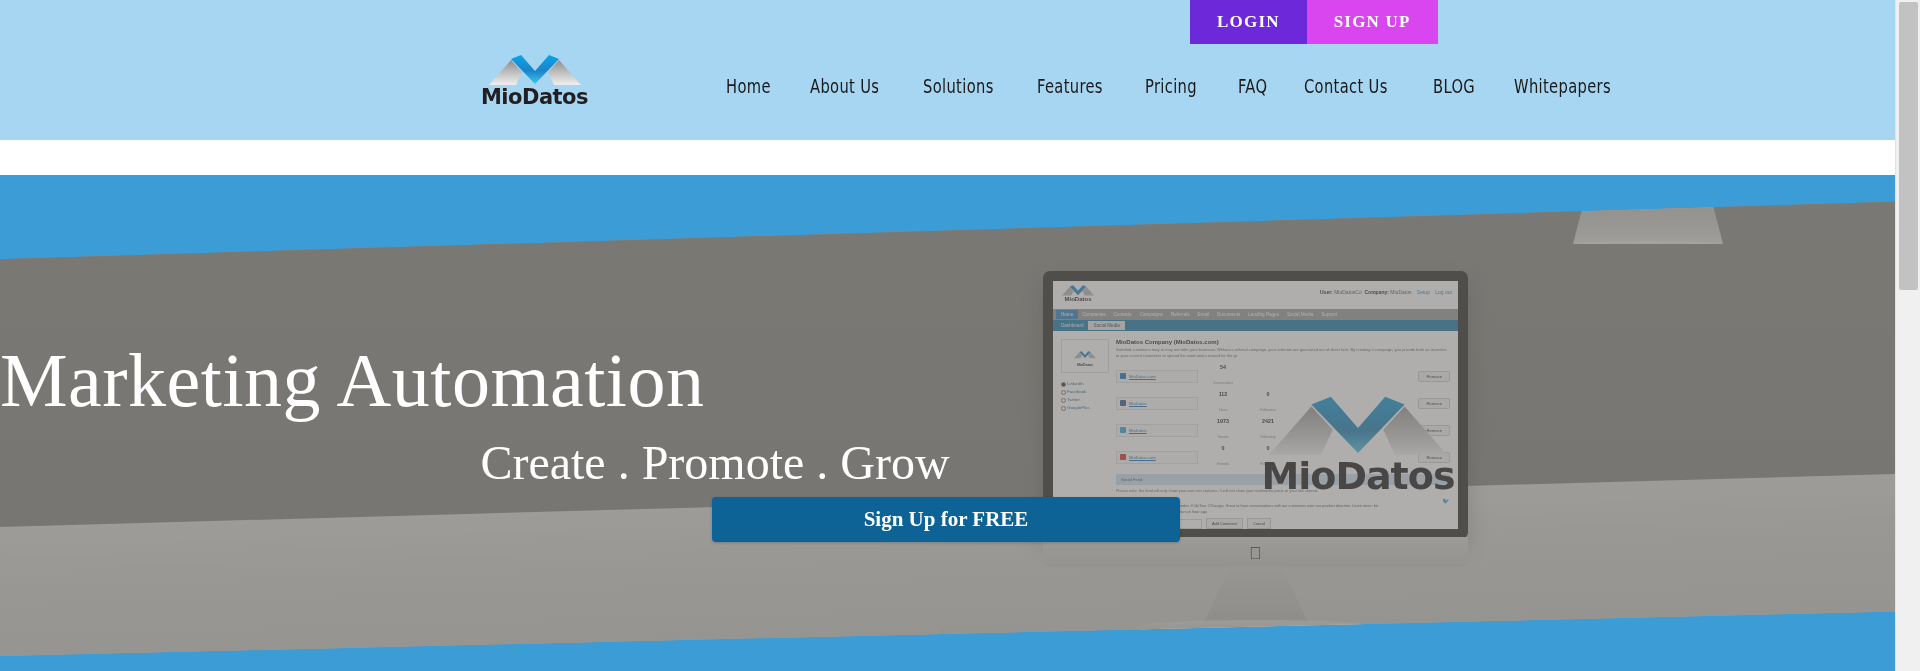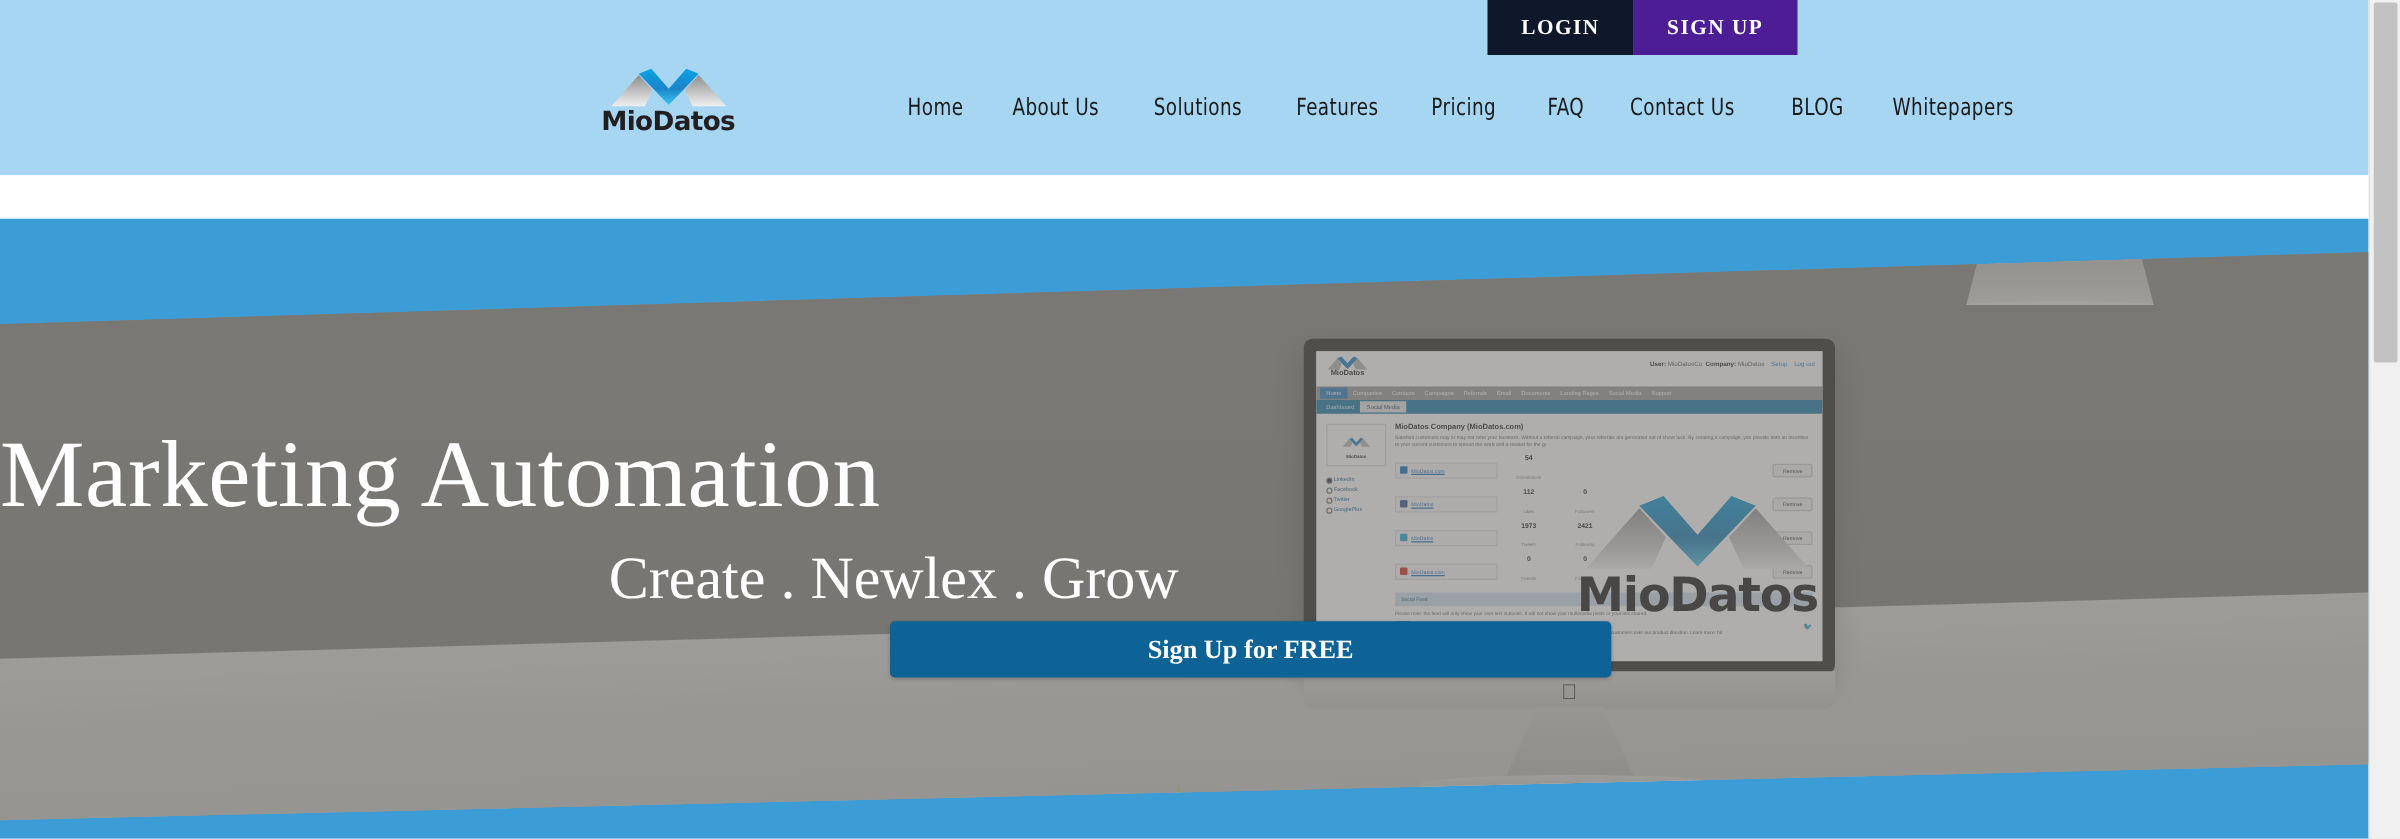--- a/index.html
+++ b/index.html
@@ -44,22 +44,22 @@
     font-weight:bold;
     font-size:17px;
     letter-spacing:1.2px;
     color:#ffffff;
     padding:13px 27px 14px 27px;
     text-align:center;
     cursor:pointer;
     user-select:none;
     line-height:1;
   }
-  .auth-btn.login  { background:#0f172a; min-width:78px;text-align:right; }
-  .auth-btn.signup { background:#4c1d95; min-width:90px; }
+  .auth-btn.login  { background:#6d28d9; min-width:78px;text-align:right; }
+  .auth-btn.signup { background:#d946ef; min-width:90px; }
 
   .logo {
     position:absolute; left:487px; top:52px;
     width:95px; height:58px;
     display:flex; flex-direction:column; align-items:center;
   }
   .logo-mark { width:92px; height:34px; display:block; }
   .logo-word {
     font-family:"DejaVu Sans", sans-serif;
     font-weight:bold;
@@ -287,21 +287,21 @@
     letter-spacing:0.5px;
   }
   .hero-sub {
     position:absolute; left:0; top:264px; width:1430px;
     text-align:center;
     font-family:"Liberation Serif", serif;
     font-size:48px; color:#ffffff; line-height:1;
   }
   .hero-cta {
     position:absolute; left:712px; top:497px;
-    width:577px; height:45px;
+    width:468px; height:45px;
     background:#0d6296;
     border-radius:4px;
     display:flex; align-items:center; justify-content:center;
     font-family:"Liberation Serif", serif;
     font-weight:bold; font-size:21px; color:#ffffff;
     cursor:pointer; user-select:none;
     box-shadow:0 1px 3px rgba(0,0,0,0.2);
   }
   
 </style>
@@ -552,21 +552,21 @@
         <i style="transform:rotate(24deg)  scaleY(0.88)"></i>
         <i style="transform:rotate(36deg)  scaleY(0.78)"></i>
 
       </div>
 
       <div class="tint"></div>
     </div>
 
     <div class="hero-copy">
       <div class="hero-title">Marketing Automation</div>
-      <div class="hero-sub">Create . Newlex . Grow</div>
+      <div class="hero-sub">Create . Promote . Grow</div>
       <div class="hero-cta" style="top:322px">Sign Up for FREE</div>
     </div>
   </div>
 </div>
 
 <div id="scrollbar">
   <div class="thumb"></div>
 </div>
 
 </body></html>

